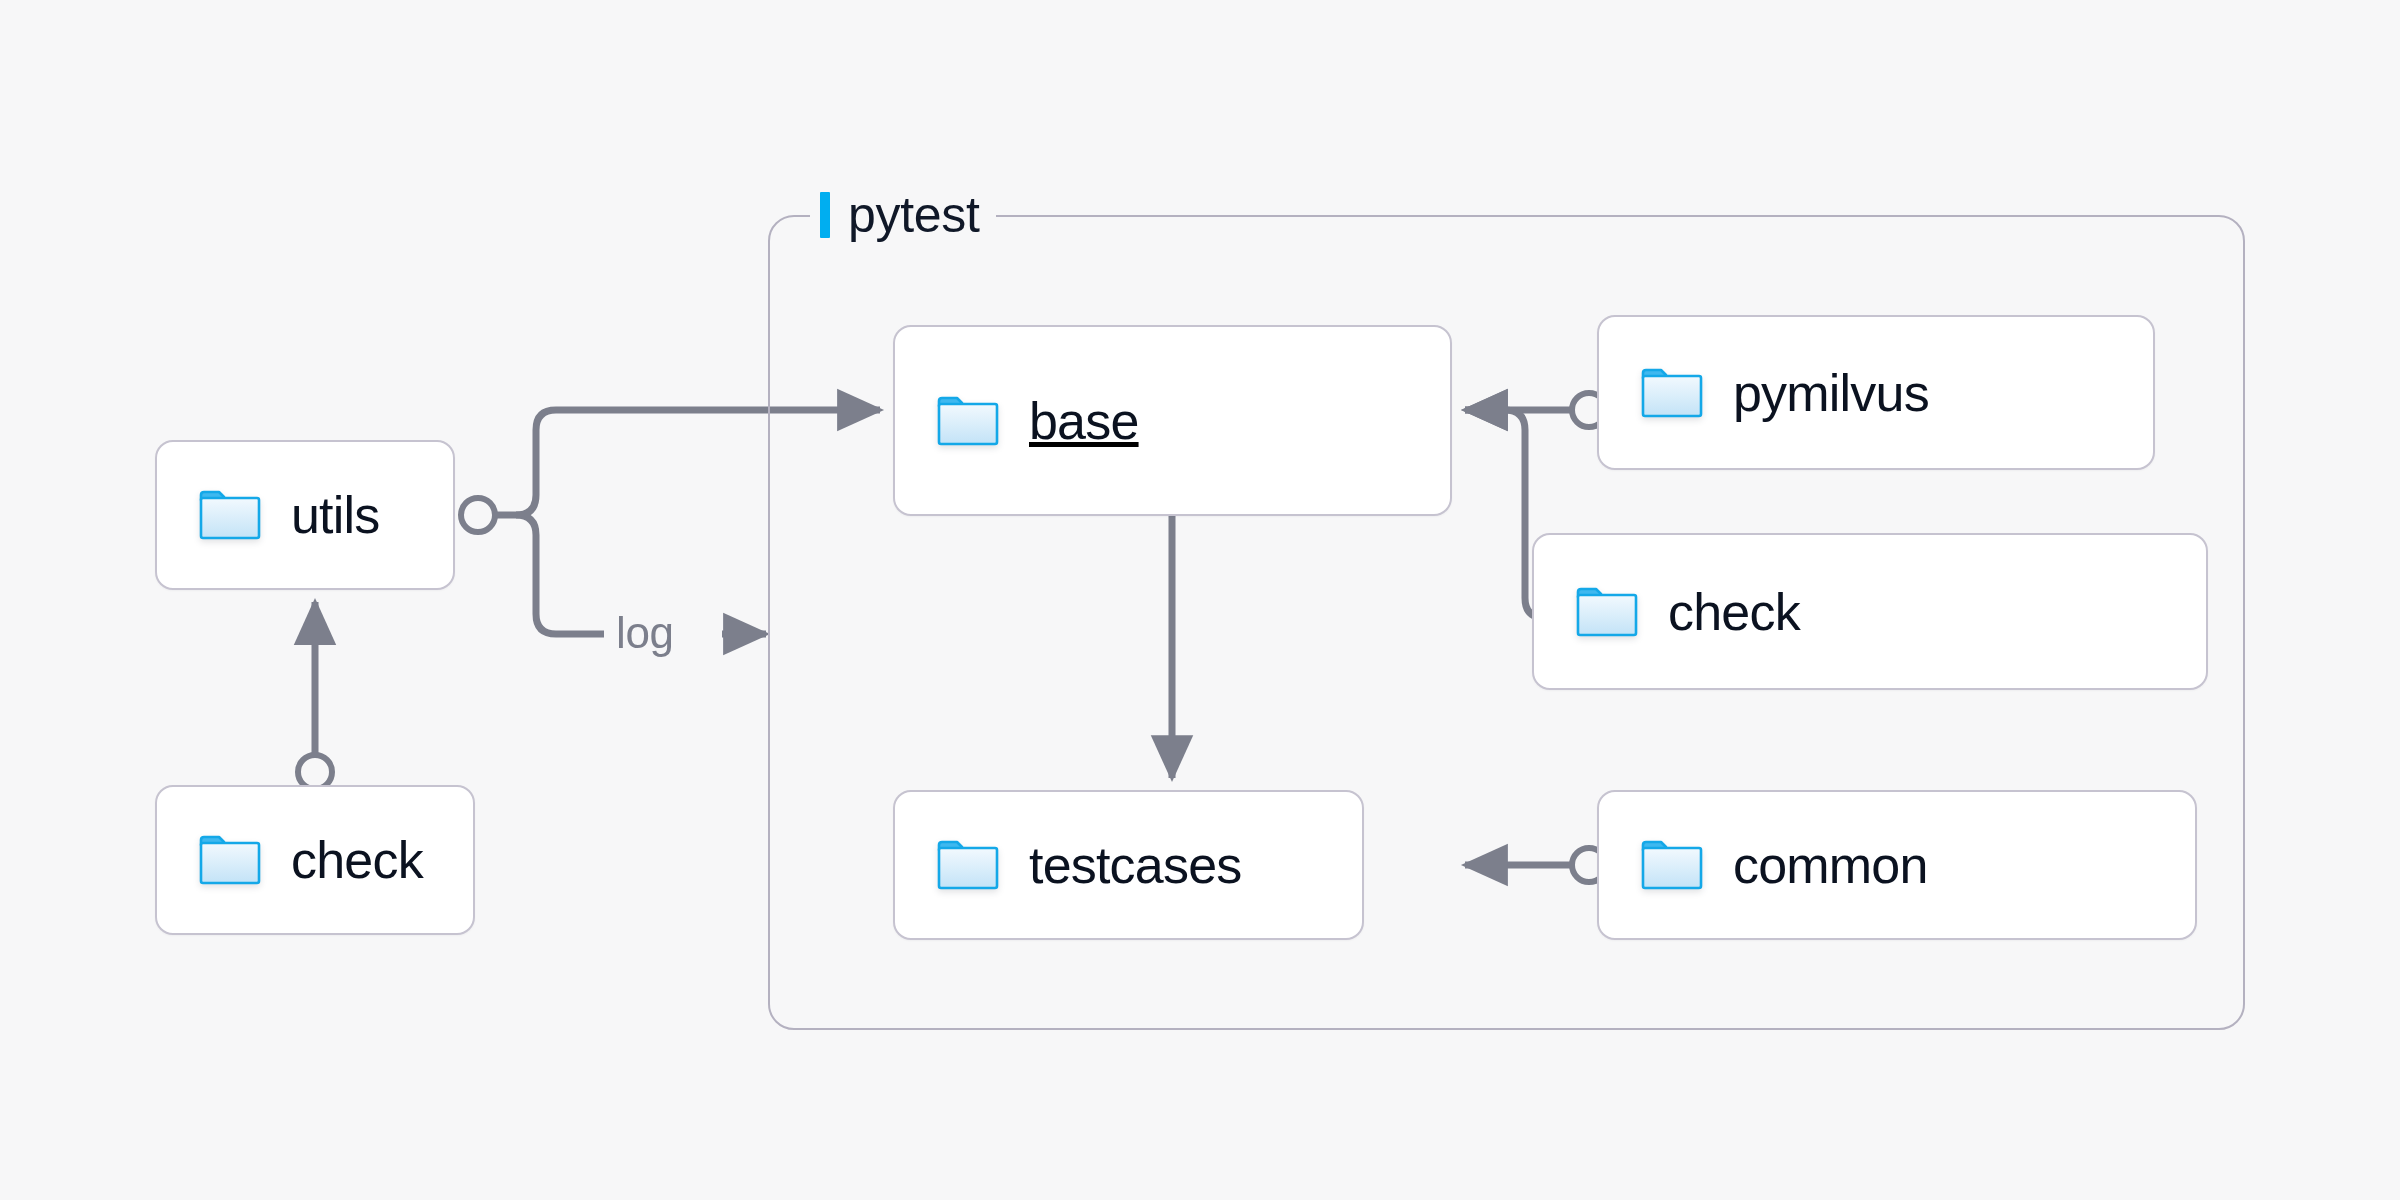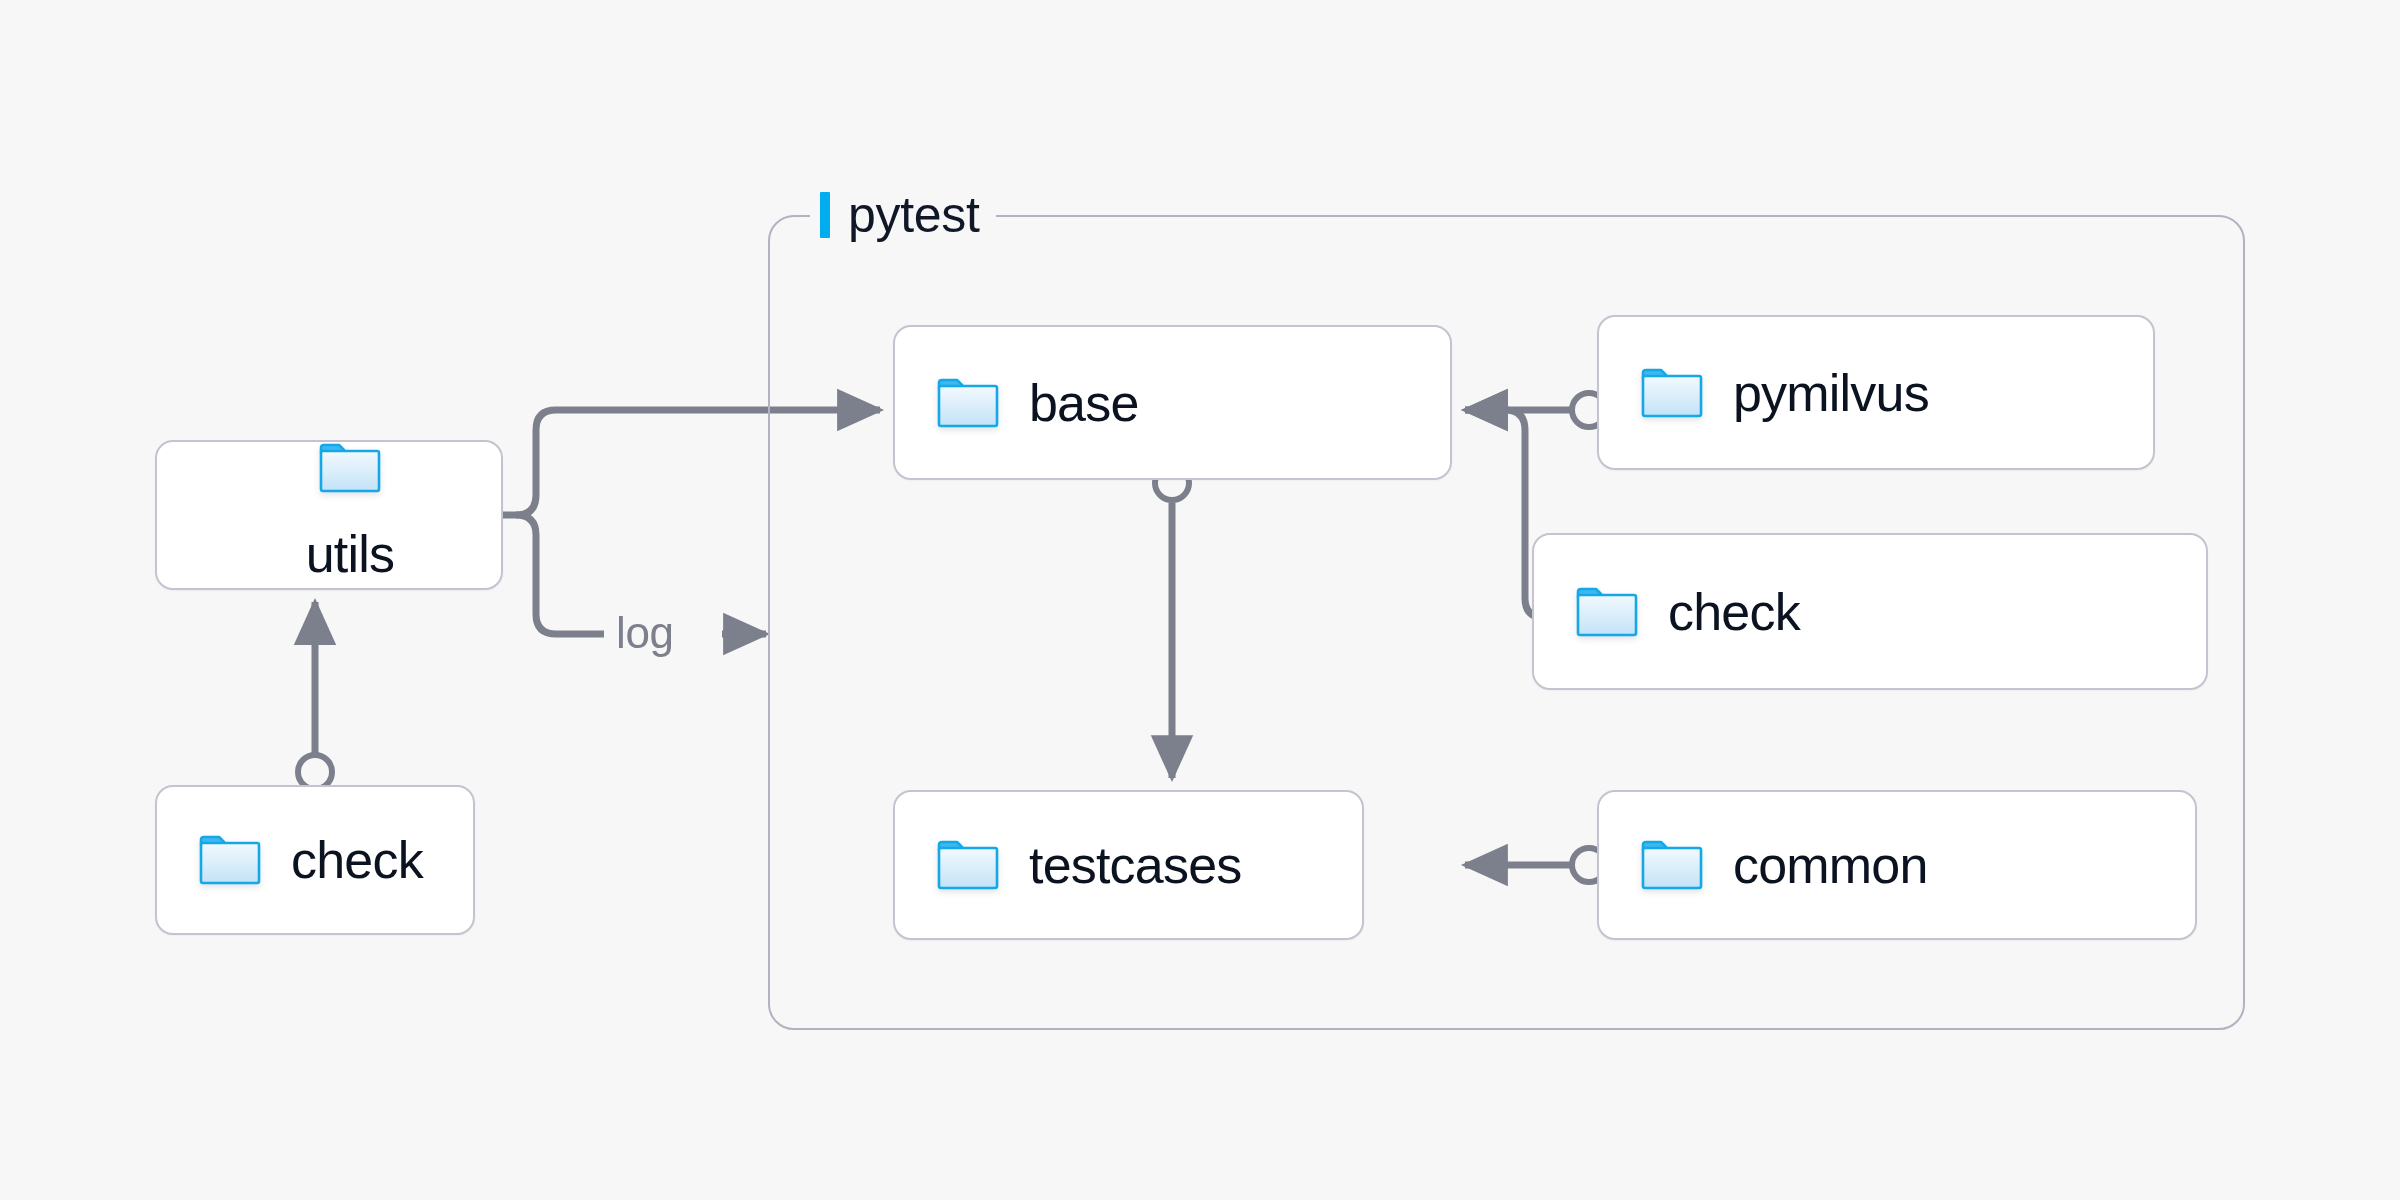--- a/index.html
+++ b/index.html
@@ -144,37 +144,37 @@
   </svg>
 
   <div class="group-box" style="left:768px; top:215px; width:1477px; height:815px;"></div>
   <div class="group-label" style="left:810px; top:188px;">
     <span class="group-label-bar"></span>
     <span class="group-label-text">pytest</span>
   </div>
 
   <div class="edge-label" style="left:608px; top:608px;text-align:center;">log</div>
 
-  <div class="node" style="left:155px; top:440px; width:348px; height:150px;flex-direction:column;">
+  <div class="node" style="left:155px; top:440px; width:300px; height:150px;">
     <svg class="folder-icon" viewBox="0 0 62 52">
       <path d="M2 9 L2 6 Q2 3 5 3 L20 3 L25 8 L24 11 L2 11 Z" fill="#3fb8ef" stroke="#14a8e8" stroke-width="2.6" stroke-linejoin="round"></path>
       <rect x="2" y="9" width="58" height="40" rx="2" fill="url(#folderGrad)" stroke="#14a8e8" stroke-width="2.6"></rect>
     </svg>
     <span class="node-label">utils</span>
   </div>
 
   <div class="node" style="left:155px; top:785px; width:320px; height:150px;">
     <svg class="folder-icon" viewBox="0 0 62 52">
       <path d="M2 9 L2 6 Q2 3 5 3 L20 3 L25 8 L24 11 L2 11 Z" fill="#3fb8ef" stroke="#14a8e8" stroke-width="2.6" stroke-linejoin="round"></path>
       <rect x="2" y="9" width="58" height="40" rx="2" fill="url(#folderGrad)" stroke="#14a8e8" stroke-width="2.6"></rect>
     </svg>
     <span class="node-label">check</span>
   </div>
 
-  <div class="node" style="left:893px; top:325px; width:559px; height:155px;">
+  <div class="node" style="left:893px; top:325px; width:559px; height:191px;text-decoration:underline;">
     <svg class="folder-icon" viewBox="0 0 62 52">
       <path d="M2 9 L2 6 Q2 3 5 3 L20 3 L25 8 L24 11 L2 11 Z" fill="#3fb8ef" stroke="#14a8e8" stroke-width="2.6" stroke-linejoin="round"></path>
       <rect x="2" y="9" width="58" height="40" rx="2" fill="url(#folderGrad)" stroke="#14a8e8" stroke-width="2.6"></rect>
     </svg>
     <span class="node-label">base</span>
   </div>
 
   <div class="node" style="left:893px; top:790px; width:471px; height:150px;">
     <svg class="folder-icon" viewBox="0 0 62 52">
       <path d="M2 9 L2 6 Q2 3 5 3 L20 3 L25 8 L24 11 L2 11 Z" fill="#3fb8ef" stroke="#14a8e8" stroke-width="2.6" stroke-linejoin="round"></path>

